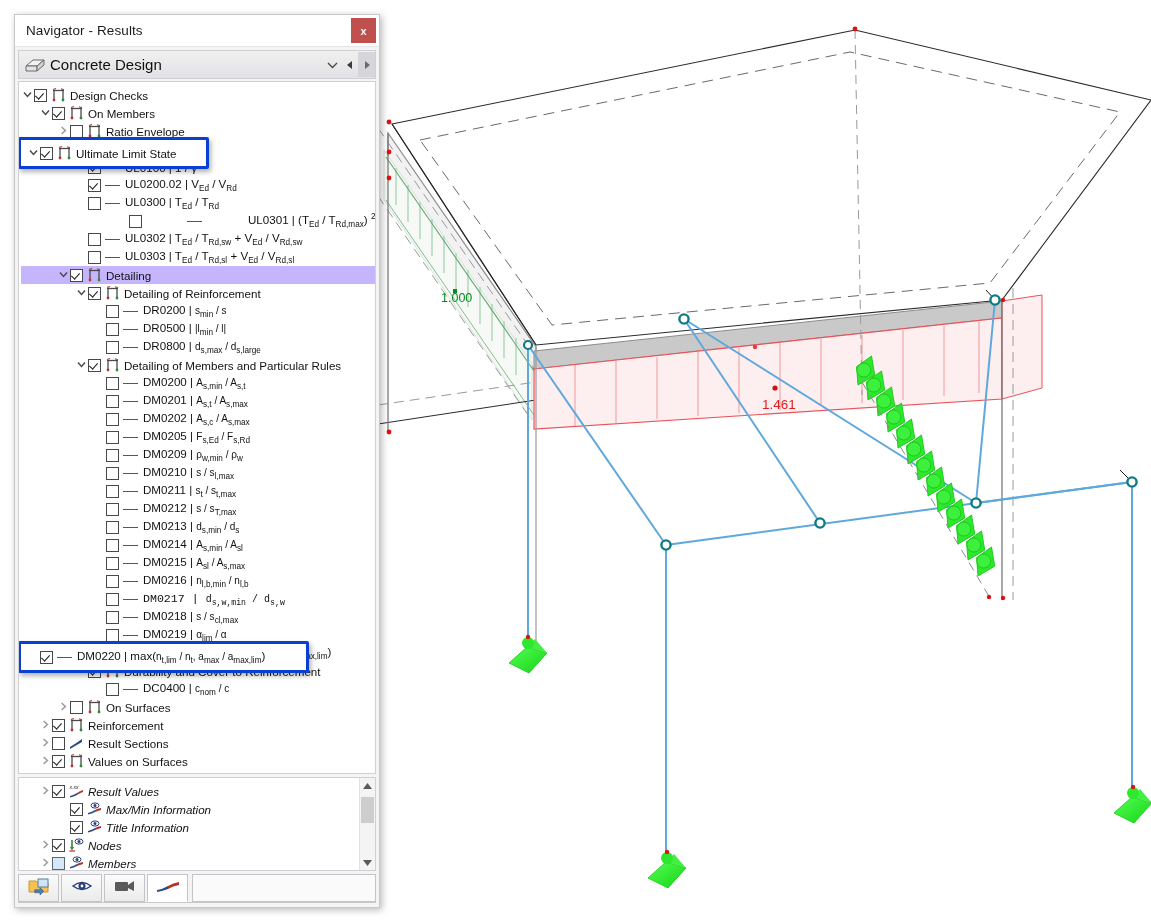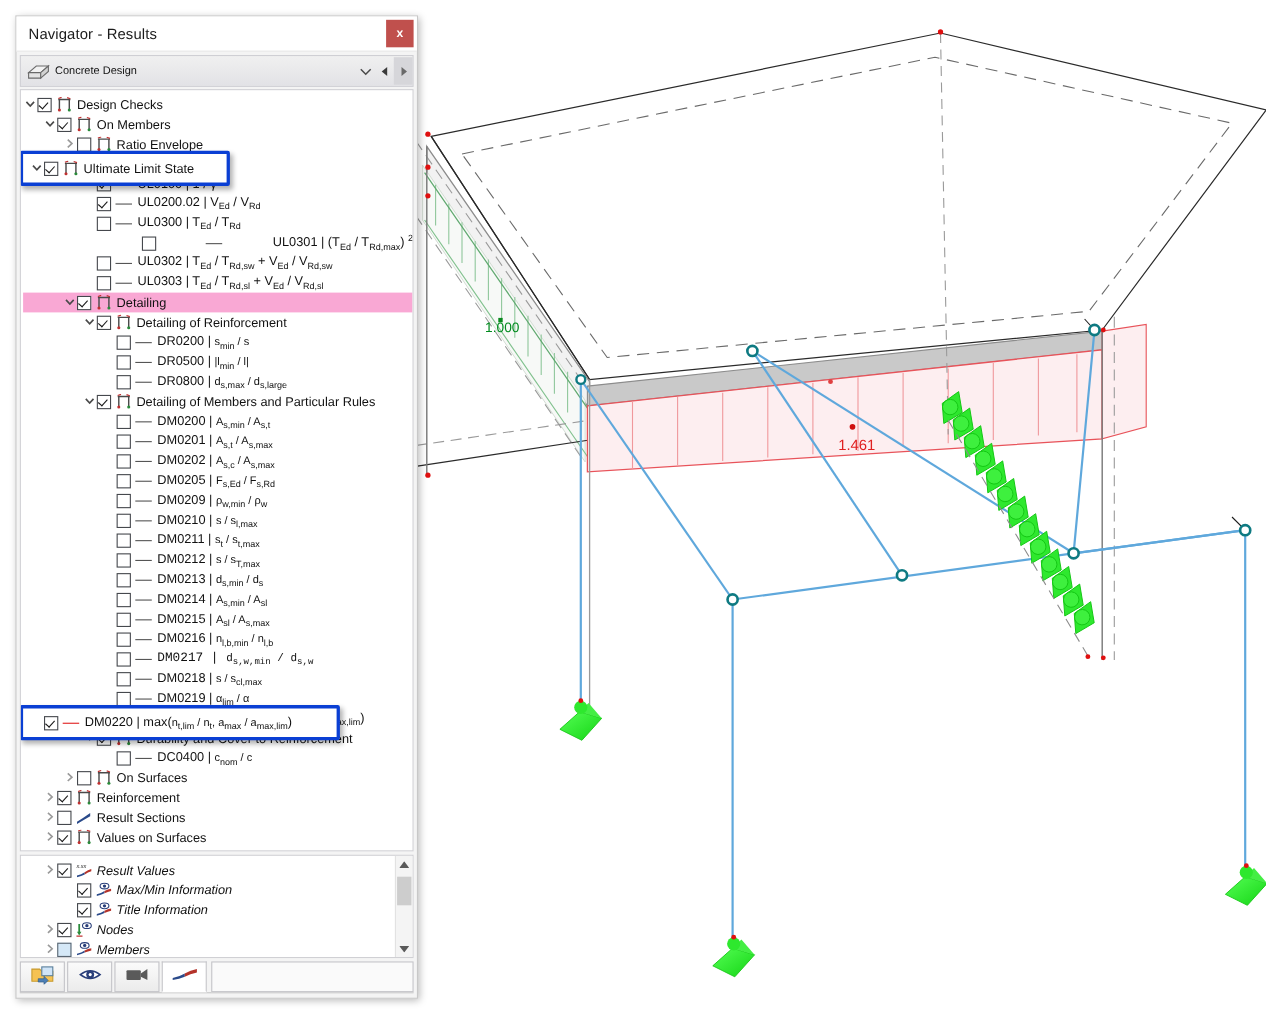--- a/index.html
+++ b/index.html
@@ -35,39 +35,39 @@
   }
 
   
   .combobar{
     height:27px;margin:3px 3px 0 3px;
     background:linear-gradient(#f0f0f0,#e2e2e6);
     border:1px solid #cfcfd4;
     display:flex;align-items:center;flex:0 0 auto;
   }
   .combobar .cicon{width:22px;height:18px;margin-left:5px;flex:0 0 auto;}
-  .combobar .clabel{font-size:10px;color:#111;margin-left:4px;flex:1 1 auto;}
+  .combobar .clabel{font-size:15px;color:#111;margin-left:4px;flex:1 1 auto;}
   .combobar .arrowbox{
     width:17px;height:25px;display:flex;align-items:center;justify-content:center;
     font-size:9px;color:#444;cursor:pointer;
   }
   .combobar .arrowbox.sel{background:#d6d6da;}
 
   
   .treewrap{flex:1 1 auto;display:flex;flex-direction:column;min-height:0;margin:2px 3px 0 3px;}
   .pane{background:#fff;border:1px solid #d0d0d4;position:relative;overflow:hidden;}
   .pane.top{flex:1 1 auto;min-height:0;text-align:right;}
   .pane.bot{height:92px;flex:0 0 auto;margin-top:3px;display:flex;}
 
   .trow{
     display:flex;align-items:center;height:18px;
     font-size:11.6px;color:#111;white-space:nowrap;position:relative;
     cursor:default;
   }
-  .trow.sel{background:#f9a8d4;}
+  .trow.sel{background:#c4b5fd;}
   .exp{width:13px;text-align:center;font-size:9px;color:#4a4a4a;flex:0 0 auto;cursor:pointer;}
   .exp.none{color:transparent;}
   .exp.grey{color:#9a9a9a;}
   .cbx{
     width:11px;height:11px;border:1px solid #45484d;background:#fff;
     margin-right:4px;flex:0 0 auto;position:relative;cursor:pointer;
   }
   .cbx.on::after{
     content:"";position:absolute;left:2px;top:1px;width:4px;height:7px;
     border:solid #1b1b1b;border-width:0 1.6px 1.6px 0;transform:rotate(42deg);

